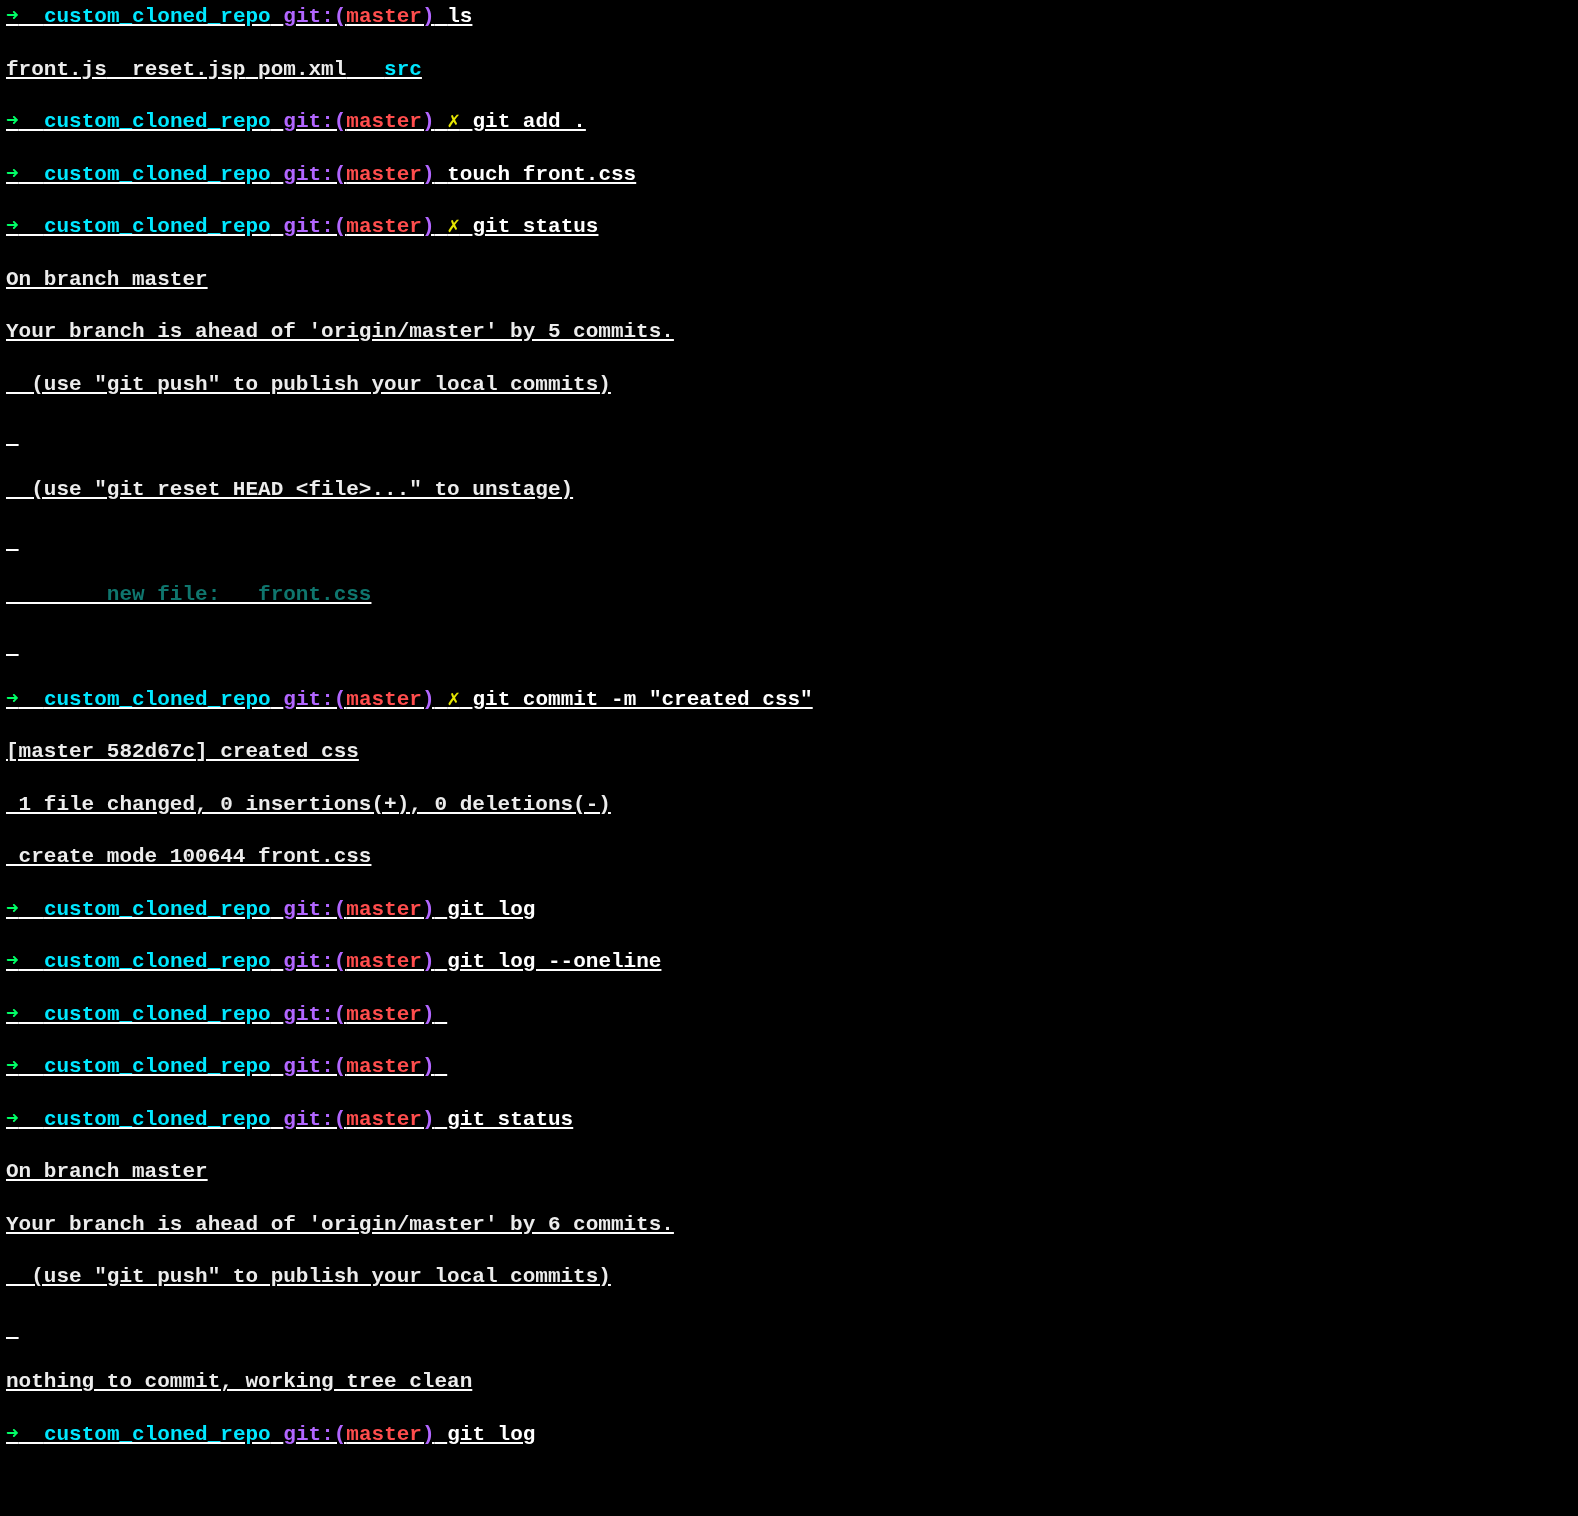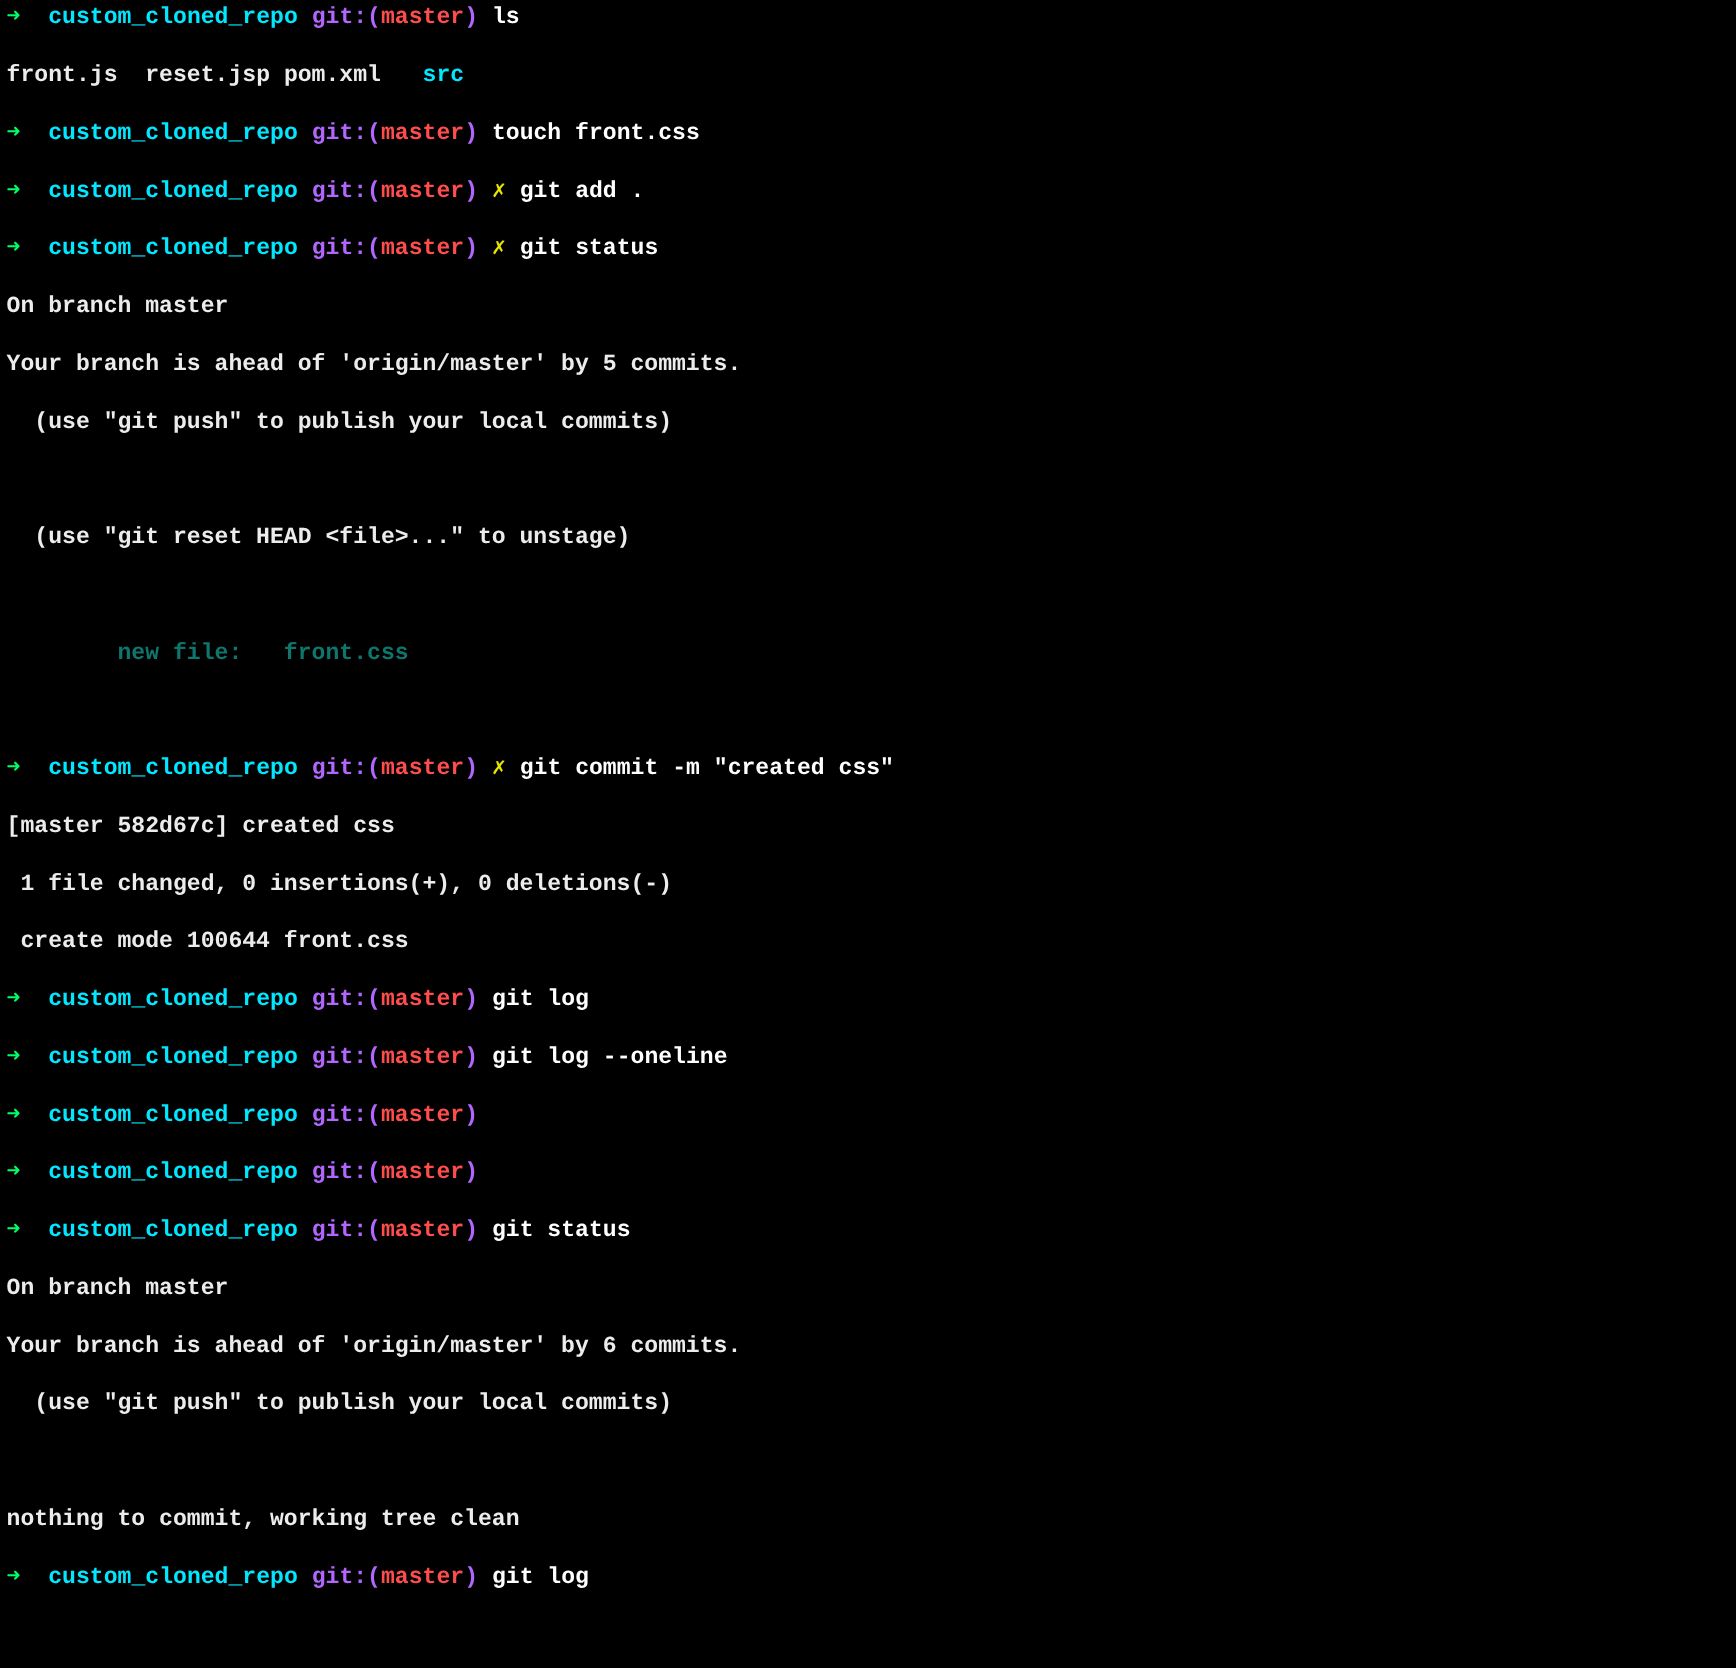--- a/index.html
+++ b/index.html
@@ -10,38 +10,38 @@
     font-family: "Menlo", "Monaco", "Consolas", "Courier New", monospace;
     font-size: 21px;
     line-height: 1.25;
     -webkit-font-smoothing: antialiased;
     font-weight: 600;
   }
   .terminal {
     padding: 4px 6px 8px 6px;
     white-space: pre;
   }
-  .line { display: block; }
+  .line { display: block; text-decoration: underline; }
   .arrow { color: #00ff66; }
   .dir { color: #00e7ff; font-weight: bold; }
   .gitlabel { color: #b266ff; }
   .branch { color: #ff4d4d; }
   .cmd { color: #ffffff; }
   .dirty { color: #e6e600; }
   .out { color: #ececec; text-align: center; }
   .newfile { color: #0f766e; }
   .srcdir { color: #00e7ff; font-weight: bold; }
 </style>
 </head>
 <body>
 
 <div class="terminal" id="terminal"><span class="line"><span class="arrow">➜</span>  <span class="dir">custom_cloned_repo</span> <span class="gitlabel">git:(</span><span class="branch">master</span><span class="gitlabel">)</span> <span class="cmd">ls</span></span>
 <span class="line"><span class="out">front.js</span>  <span class="out">reset.jsp</span> <span class="out">pom.xml</span>   <span class="srcdir">src</span></span>
+<span class="line"><span class="arrow">➜</span>  <span class="dir">custom_cloned_repo</span> <span class="gitlabel">git:(</span><span class="branch">master</span><span class="gitlabel">)</span> <span class="dirty">✗</span> <span class="cmd">git add .</span></span>
 <span class="line"><span class="arrow">➜</span>  <span class="dir">custom_cloned_repo</span> <span class="gitlabel">git:(</span><span class="branch">master</span><span class="gitlabel">)</span> <span class="cmd">touch front.css</span></span>
-<span class="line"><span class="arrow">➜</span>  <span class="dir">custom_cloned_repo</span> <span class="gitlabel">git:(</span><span class="branch">master</span><span class="gitlabel">)</span> <span class="dirty">✗</span> <span class="cmd">git add .</span></span>
 <span class="line"><span class="arrow">➜</span>  <span class="dir">custom_cloned_repo</span> <span class="gitlabel">git:(</span><span class="branch">master</span><span class="gitlabel">)</span> <span class="dirty">✗</span> <span class="cmd">git status</span></span>
 <span class="line"><span class="out">On branch master</span></span>
 <span class="line"><span class="out">Your branch is ahead of 'origin/master' by 5 commits.</span></span>
 <span class="line"><span class="out">  (use "git push" to publish your local commits)</span></span>
 <span class="line">&nbsp;</span>
 <span class="line"><span class="out">  (use "git reset HEAD &lt;file&gt;..." to unstage)</span></span>
 <span class="line">&nbsp;</span>
 <span class="line"><span class="newfile">        new file:   front.css</span></span>
 <span class="line">&nbsp;</span>
 <span class="line"><span class="arrow">➜</span>  <span class="dir">custom_cloned_repo</span> <span class="gitlabel">git:(</span><span class="branch">master</span><span class="gitlabel">)</span> <span class="dirty">✗</span> <span class="cmd">git commit -m "created css"</span></span>

